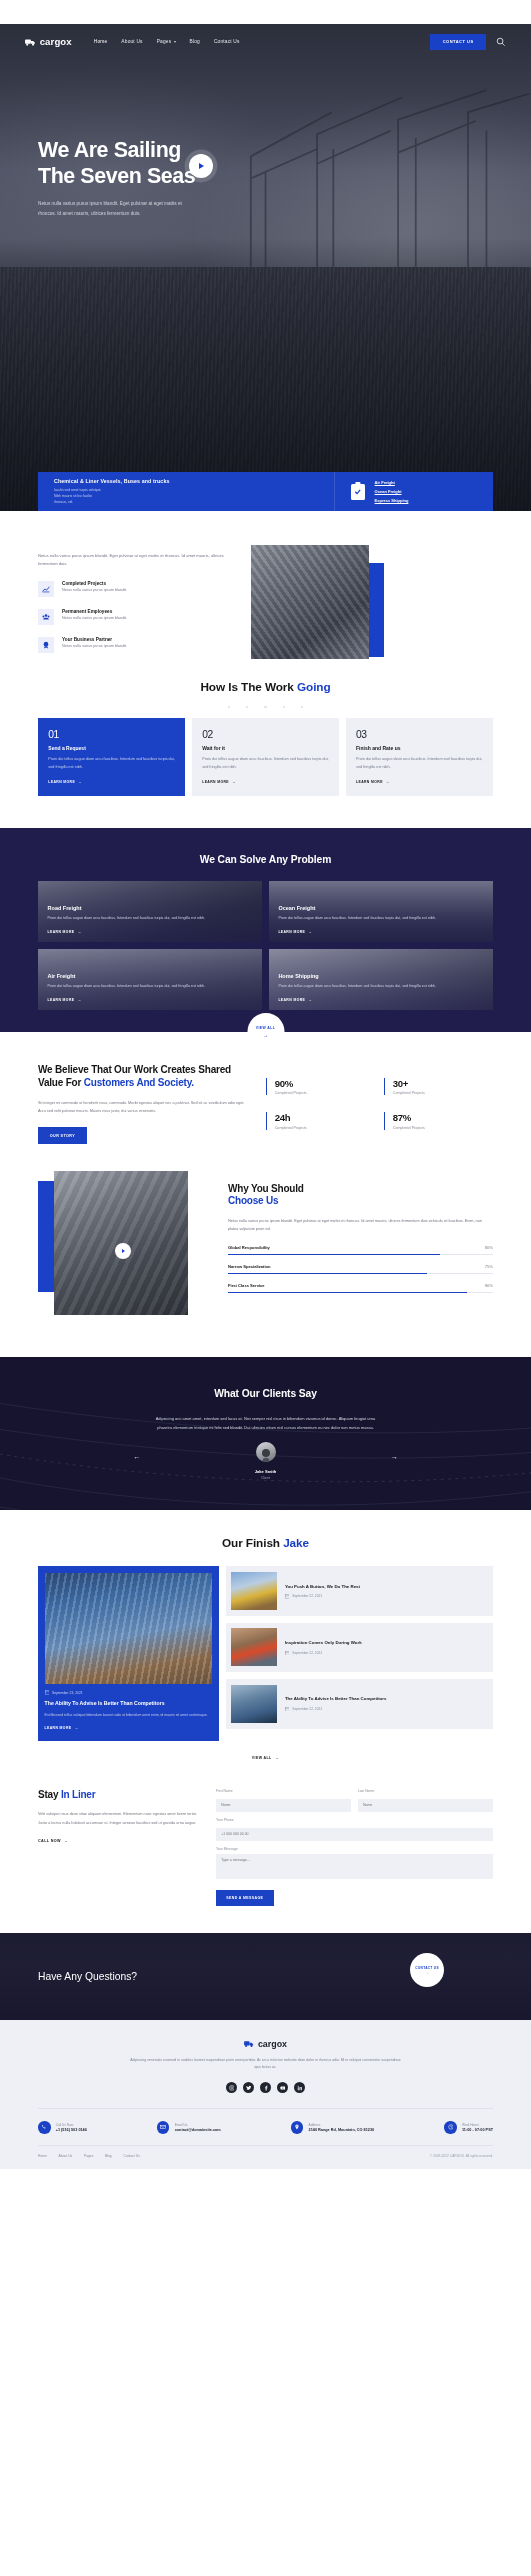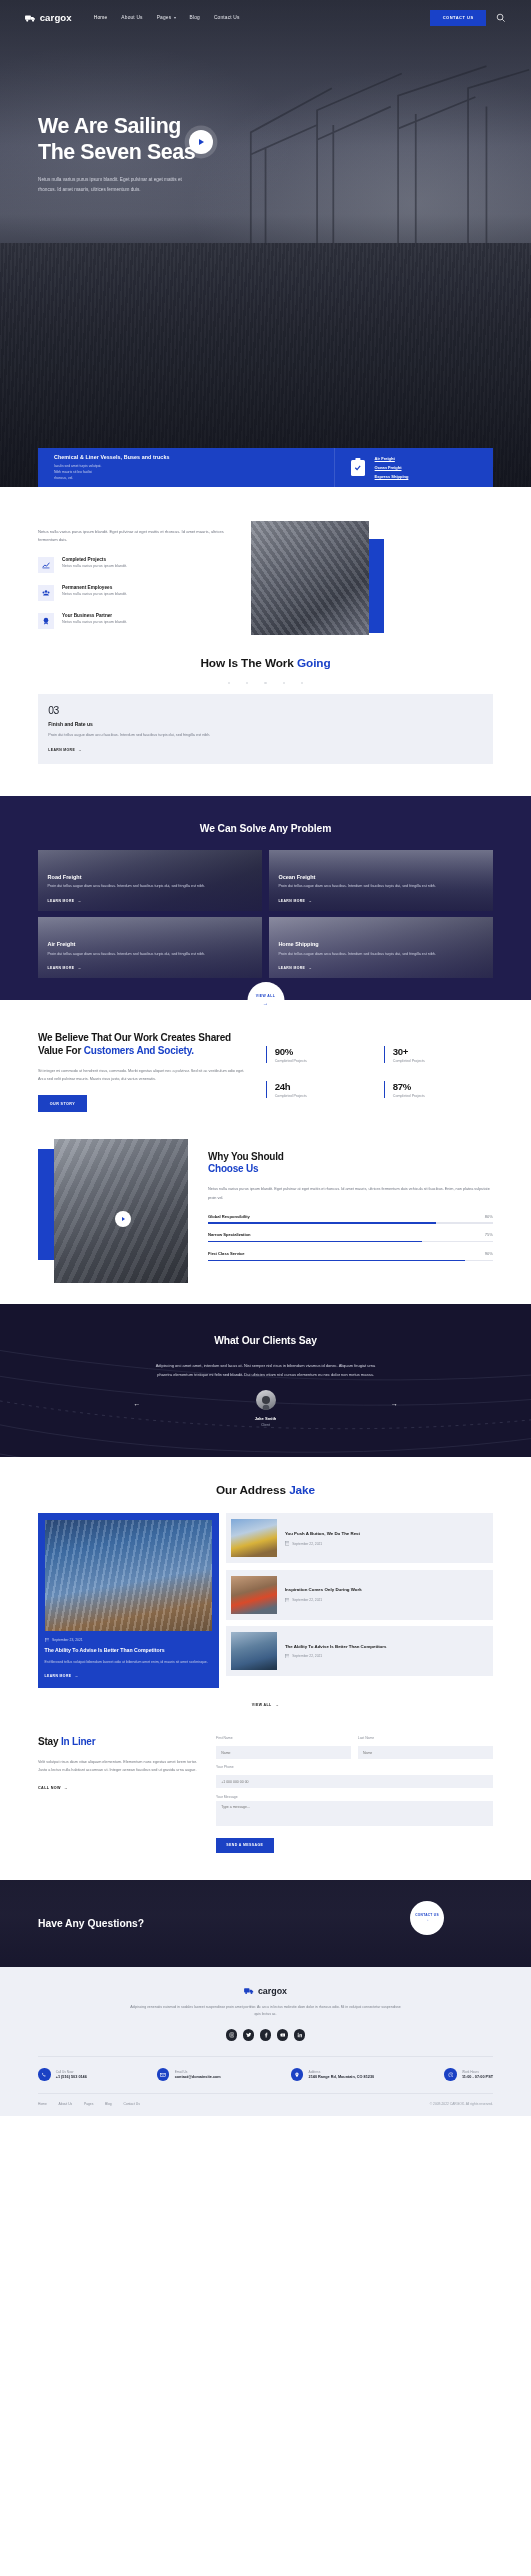--- a/index.html
+++ b/index.html
@@ -1,20 +1,20 @@
 <!DOCTYPE html>
 <html style="font-size:11.8px"><head>
 <meta charset="utf-8">
 <style>
   * { margin:0; padding:0; box-sizing:border-box; }
   body {
     width:531px; font-family:"Liberation Sans", sans-serif;
     background:#fff; color:#161616; overflow-x:hidden;
   }
-  .wrap { width:531px; position:relative; }
+  .wrap { width:531px; position:relative;margin-top:24px; }
 
   
   .hero {
     position:relative; height:487px; overflow:hidden;
     background:linear-gradient(180deg,#3c4050 0%,#4b4f60 28%,#5a5e70 45%,#3a3e4e 60%,#2a2d3a 80%,#23262f 100%);
   }
   .hero-photo {
     position:absolute; inset:0;
     background:
       radial-gradient(ellipse 60% 40% at 78% 42%, rgba(190,195,205,.35), transparent 70%),
@@ -137,21 +137,21 @@
   .bel-left { width:207px; }
   .bel-left .h2{font-size:10px; line-height:1.3;}
   .bel-left p { font-size:3.8px; color:#72777f; line-height:2.2; margin-top:9.6px;}
   .btn-blue { background:#1b41c4; color:#fff; border:none; font-size:3.7px; font-weight:700; letter-spacing:0.4px; padding:6.6px 11.8px; margin-top:11.8px; cursor:pointer;}
   .stats { flex:1; display:grid; grid-template-columns:1fr 1fr; gap:17.7px 8.9px; align-content:center;}
   .stat { border-left:1.1px solid #1b41c4; padding-left:8px; }
   .stat .v { font-size:9.6px; font-weight:700; letter-spacing:-0.3px;}
   .stat .l { font-size:3.7px; color:#878c96; margin-top:2.2px;}
 
   
-  .sec-why { padding:0 38px 17px; display:flex; gap:0; position:relative;}
+  .sec-why { padding:0 38px 38px; display:flex; gap:20px; position:relative;}
   .why-left { width:170px; position:relative; height:148px;}
   .why-blue{position:absolute;left:0;top:10.3px;width:46px;height:111px;background:#1b41c8;}
   .why-img {
     position:absolute; left:16px; top:0; width:134px; height:144px;
     background:linear-gradient(155deg,#9ea3ac 0%,#70757f 30%,#4a4e57 62%,#2f3239 100%);
   }
   .why-img:after{content:"";position:absolute;inset:0;background:repeating-linear-gradient(115deg,rgba(255,255,255,.07) 0 4.4px,rgba(0,0,0,.07) 4.4px 10.3px);}
   .why-play{position:absolute;left:50%;top:54%;transform:translate(-50%,-50%);width:16px;height:16px;border-radius:50%;background:#fff;display:flex;align-items:center;justify-content:center;z-index:4;cursor:pointer;}
   .why-play i{width:0;height:0;border-left:3.7px solid #1941c8;border-top:2.2px solid transparent;border-bottom:2.2px solid transparent;margin-left:1.1px;display:block;}
   .why-right { flex:1; padding-top:11.8px; }
@@ -208,21 +208,21 @@
   .frow{display:flex;gap:6.6px;}
   .fg{flex:1;margin-bottom:6.6px;}
   .fg label{display:block;font-size:3.4px;color:#8a8f99;margin-bottom:2.2px;}
   .fg input,.fg textarea{width:100%;background:#eef0f6;border:none;padding:4.4px 5.2px;font-size:3.5px;color:#50555f;font-family:"Liberation Sans",sans-serif;}
   .fg textarea{height:25px;resize:none;}
   .btn-send{background:#1b41c4;color:#fff;border:none;font-size:3.5px;font-weight:700;letter-spacing:0.4px;padding:5.9px 10.3px;margin-top:1.5px;cursor:pointer;}
 
   
   .sec-q{height:87px;position:relative;overflow:hidden;background:linear-gradient(180deg,#2d3039 0%,#3b3e49 40%,#23262e 100%);display:flex;align-items:center;padding:0 38px;}
   .sec-q-ov{position:absolute;inset:0;background:linear-gradient(180deg,rgba(22,20,46,.72),rgba(22,20,46,.82));}
-  .sec-q h3{color:#fff;font-size:10.3px;font-weight:700;position:relative;z-index:2;}
+  .sec-q h3{color:#fff;font-size:10.3px;font-weight:400;position:relative;z-index:2;}
   .q-circle{position:absolute;right:87px;top:20.7px;width:34px;height:34px;border-radius:50%;background:#fff;display:flex;flex-direction:column;align-items:center;justify-content:center;z-index:3;cursor:pointer;}
   .q-circle span{font-size:3.2px;font-weight:700;color:#1941c8;letter-spacing:0.3px;}
 
   
   .footer{background:#eef0f6;padding:19px 38px 0;}
   .f-logo{display:flex;align-items:center;justify-content:center;gap:3.7px;font-size:8.9px;font-weight:700;color:#20242e;}
   .f-desc{text-align:center;font-size:3.5px;color:#7d828c;line-height:2.1;max-width:273px;margin:8px auto 0;}
   .f-social{display:flex;justify-content:center;gap:5.2px;margin-top:10.3px;}
   .soc{width:11.8px;height:11.8px;border-radius:50%;background:#20242e;display:flex;align-items:center;justify-content:center;cursor:pointer;}
   .f-contact{display:flex;justify-content:space-between;margin-top:14.8px;padding-top:11.8px;border-top:0.7px solid #dfe2ea;}
@@ -383,20 +383,38 @@
       <span>How Is The Work </span><span class="accent">Going</span>
     </h2>
     <div class="dots">
       <i class="dot"></i>
         <i class="dot"></i>
       <i class="dot"></i>
         <i class="dot"></i>
       <i class="dot"></i>
     </div>
     <div class="steps">
+      <div class="step active">
+        <div class="num">01</div>
+        <h5>Send a Request</h5>
+        <p>Proin dui tellus augue diam arcu faucibus. Interdum sed faucibus turpis dui, sed fringilla est nibh.</p>
+        <div class="lm">
+            <span>LEARN MORE</span>
+            <span>→</span>
+          </div>
+      </div>
+      <div class="step">
+        <div class="num">02</div>
+        <h5>Wait for it</h5>
+        <p>Proin dui tellus augue diam arcu faucibus. Interdum sed faucibus turpis dui, sed fringilla est nibh.</p>
+        <div class="lm">
+            <span>LEARN MORE</span>
+            <span>→</span>
+          </div>
+      </div>
       <div class="step">
         <div class="num">03</div>
         <h5>Finish and Rate us</h5>
         <p>Proin dui tellus augue diam arcu faucibus. Interdum sed faucibus turpis dui, sed fringilla est nibh.</p>
         <div class="lm">
             <span>LEARN MORE</span>
             <span>→</span>
           </div>
       </div>
     </div>
@@ -551,21 +569,21 @@
     <p class="quote">Adipiscing orci amet amet, interdum sed lacus at. Nisi semper nisl risus in bibendum vivamus id donec. Aliquam feugiat urna pharetra elementum tristique mi felis sed blandit. Dui ultricies etiam nisl cursus elementum eu nec dolor non metus massa.</p>
     <div class="arrow-l">←</div>
     <div class="arrow-r">→</div>
     <div class="avatar"></div>
     <div class="t-name">Jake Smith</div>
     <div class="t-role">Client</div>
   </section>
 
   <section class="sec-news">
     <h2 class="h2-center">
-      <span>Our Address </span><span class="accent">Jake</span>
+      <span>Our Finish </span><span class="accent">Jake</span>
     </h2>
     <div class="news-grid">
       <article class="news-big">
         <div class="news-big-img"></div>
         <div class="nb-date">
           <svg width="4.4" height="4.4" viewBox="0 0 10 10">
               <rect x="0.5" y="1.5" width="9" height="8" fill="none" stroke="#c7d0f0" stroke-width="1"></rect>
               <line x1="0.5" y1="4" x2="9.5" y2="4" stroke="#c7d0f0" stroke-width="1"></line>
             </svg>
           <span>September 23, 2021</span>

